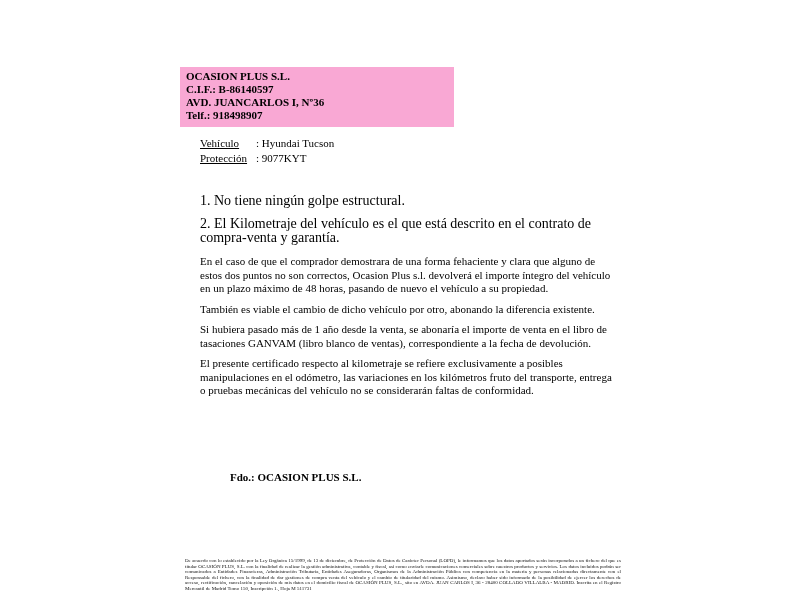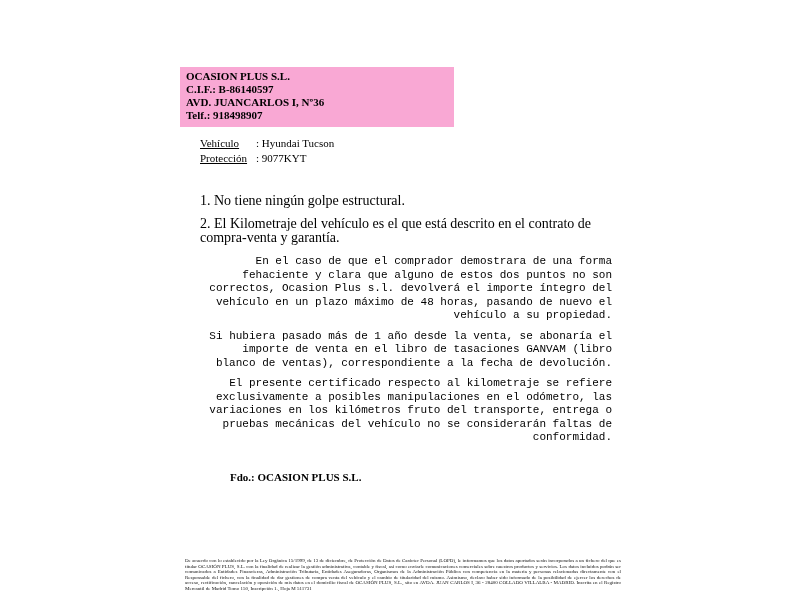--- a/index.html
+++ b/index.html
@@ -58,22 +58,21 @@
     line-height: 14px;
   }
   .numbered-items .item { margin-bottom: 9px; }
   .body-paragraphs {
     position: absolute;
     left: 200px;
     top: 255px;
     width: 412px;
     font-size: 11px;
     line-height: 13.5px;
-    text-align: right;
-    font-family: Liberation Mono, monospace;
+    text-align: left;
   }
   .body-paragraphs .para { margin-bottom: 7px; }
   .signature {
     position: absolute;
     left: 200px;
     top: 471px;
     font-size: 11px;
     font-weight: bold;
     margin-left: 30px;
   }
@@ -110,20 +109,21 @@
     </div>
   </div>
 
   <div class="numbered-items">
     <div class="item">1. No tiene ningún golpe estructural.</div>
     <div class="item">2. El Kilometraje del vehículo es el que está descrito en el contrato de compra-venta y garantía.</div>
   </div>
 
   <div class="body-paragraphs">
     <div class="para">En el caso de que el comprador demostrara de una forma fehaciente y clara que alguno de estos dos puntos no son correctos, Ocasion Plus s.l. devolverá el importe íntegro del vehículo en un plazo máximo de 48 horas, pasando de nuevo el vehículo a su propiedad.</div>
+    <div class="para">También es viable el cambio de dicho vehículo por otro, abonando la diferencia existente.</div>
     <div class="para">Si hubiera pasado más de 1 año desde la venta, se abonaría el importe de venta en el libro de tasaciones GANVAM (libro blanco de ventas), correspondiente a la fecha de devolución.</div>
     <div class="para">El presente certificado respecto al kilometraje se refiere exclusivamente a posibles manipulaciones en el odómetro, las variaciones en los kilómetros fruto del transporte, entrega o pruebas mecánicas del vehículo no se considerarán faltas de conformidad.</div>
   </div>
 
   <div class="signature">Fdo.: OCASION PLUS S.L.</div>
 
   <div class="legal-footer">De acuerdo con lo establecido por la Ley Orgánica 15/1999, de 13 de diciembre, de Protección de Datos de Carácter Personal (LOPD), le informamos que los datos aportados serán incorporados a un fichero del que es titular OCASIÓN PLUS, S.L. con la finalidad de realizar la gestión administrativa, contable y fiscal, así como enviarle comunicaciones comerciales sobre nuestros productos y servicios. Los datos incluidos podrán ser comunicados a Entidades Financieras, Administración Tributaria, Entidades Aseguradoras, Organismos de la Administración Pública con competencia en la materia y personas relacionadas directamente con el Responsable del fichero, con la finalidad de dar gestiones de compra venta del vehículo y el cambio de titularidad del mismo. Asimismo, declaro haber sido informado de la posibilidad de ejercer los derechos de acceso, rectificación, cancelación y oposición de mis datos en el domicilio fiscal de OCASIÓN PLUS, S.L., sito en AVDA. JUAN CARLOS I, 36 - 28400 COLLADO VILLALBA - MADRID. Inscrita en el Registro Mercantil de Madrid Tomo 150, Inscripción 1., Hoja M 511731</div>
 
 </div>
 

